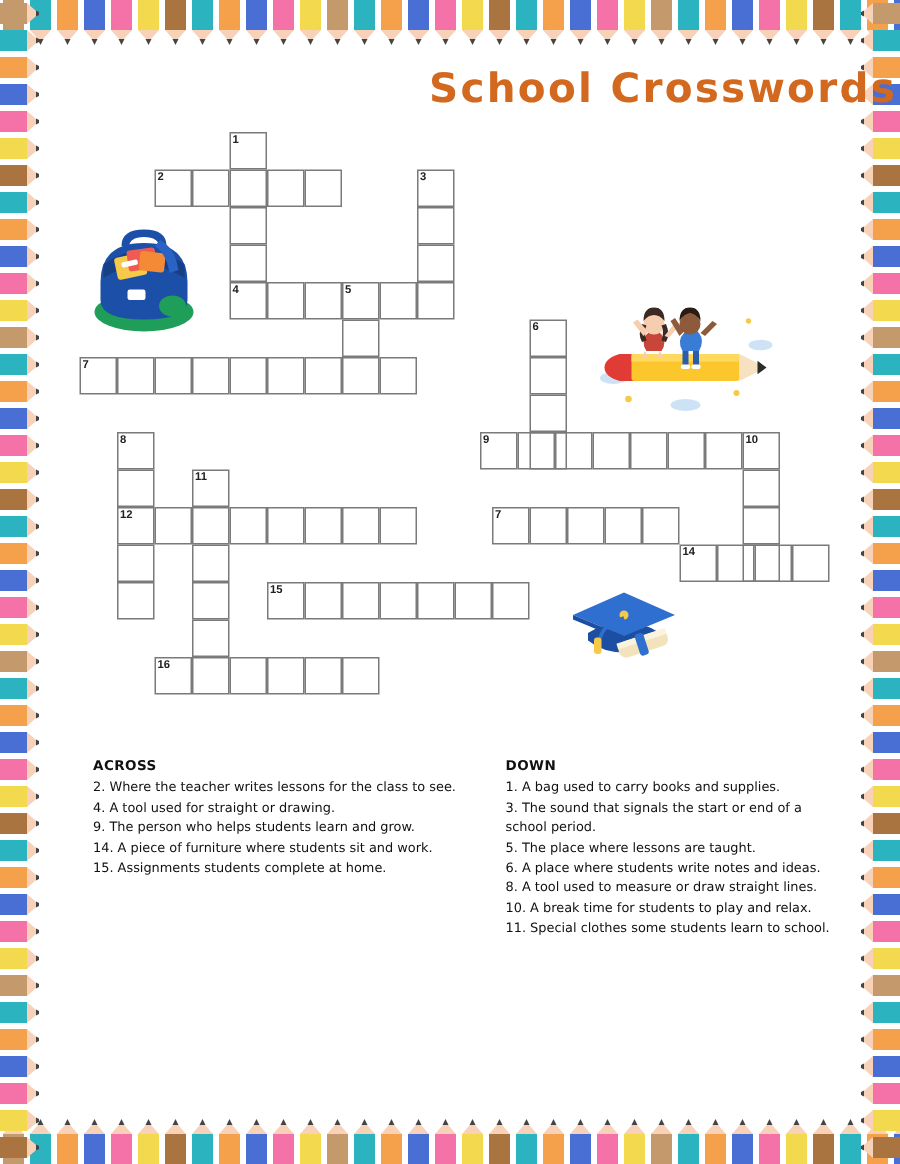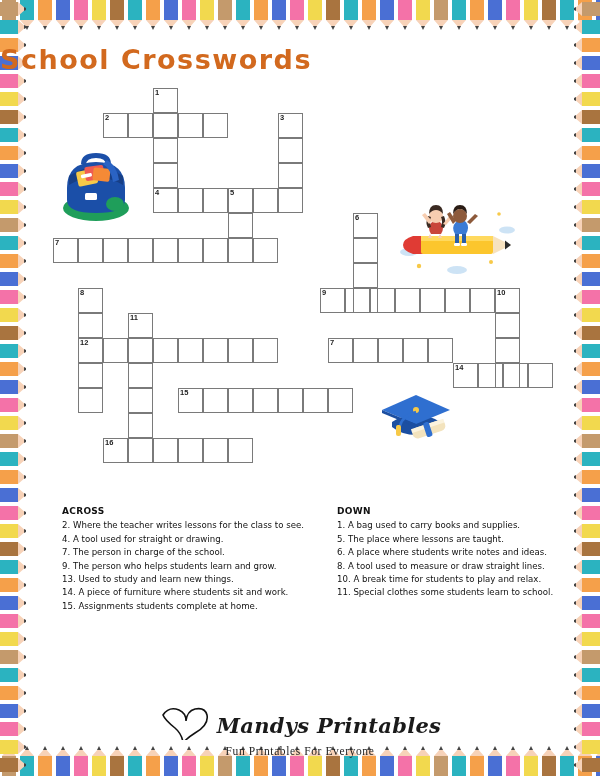--- a/index.html
+++ b/index.html
@@ -99,21 +99,21 @@
     top: 7px; right: 24px; width: 0; height: 0;
     border-top: 2px solid transparent;
     border-bottom: 2px solid transparent;
     border-right: 4px solid #444;
   }
 
   
   #title {
     position: absolute;
     left: 0; top: 44px; width: 598px;
-    text-align: left;
+    text-align: right;
     font-family: "DejaVu Sans", sans-serif;
     font-size: 27px;
     font-weight: bold;
     letter-spacing: 1.5px;
     color: #d2691e;
   }
 
   
   #grid-area {
     position: absolute;
@@ -1162,42 +1162,30 @@
         <rect x="47" y="34" width="6" height="15" rx="2" fill="#2f6fd0"></rect>
       </g>
     </svg>
   </div>
 
   <div id="clues">
     <div class="clue-col across" id="clues-across">
       <div class="clue-head">ACROSS</div>
     <div class="clue-item"><span class="cnum">2. </span><span>Where the teacher writes lessons for the class to see.</span></div>
         <div class="clue-item"><span class="cnum">4. </span><span>A tool used for straight or drawing.</span></div>
-        <div class="clue-item"><span class="cnum">7. </span><span>The person in charge of the school.</span></div>
         <div class="clue-item"><span class="cnum">9. </span><span>The person who helps students learn and grow.</span></div>
-        <div class="clue-item"><span class="cnum">13. </span><span>Used to study and learn new things.</span></div>
         <div class="clue-item"><span class="cnum">14. </span><span>A piece of furniture where students sit and work.</span></div>
         <div class="clue-item"><span class="cnum">15. </span><span>Assignments students complete at home.</span></div>
       </div>
     <div class="clue-col down" id="clues-down">
       <div class="clue-head">DOWN</div>
     <div class="clue-item"><span class="cnum">1. </span><span>A bag used to carry books and supplies.</span></div>
+        <div class="clue-item"><span class="cnum">3. </span><span>The sound that signals the start or end of a school period.</span></div>
         <div class="clue-item"><span class="cnum">5. </span><span>The place where lessons are taught.</span></div>
         <div class="clue-item"><span class="cnum">6. </span><span>A place where students write notes and ideas.</span></div>
         <div class="clue-item"><span class="cnum">8. </span><span>A tool used to measure or draw straight lines.</span></div>
         <div class="clue-item"><span class="cnum">10. </span><span>A break time for students to play and relax.</span></div>
         <div class="clue-item"><span class="cnum">11. </span><span>Special clothes some students learn to school.</span></div>
       </div>
   </div>
 
-  <div id="footer">
-    <div id="brand-row">
-      <span>
-        <svg width="54" height="34" viewBox="0 0 54 34">
-          <path d="M4 9 q6 -9 16 -5 q7 3 7 11 q1 -10 9 -12 q10 -2 12 6 q2 10 -12 18 q-8 5 -12 10 q-1 -9 -8 -15 q-10 -8 -12 -13 z" fill="none" stroke="#111" stroke-width="1.6" stroke-linecap="round"></path>
-        </svg>
-      </span>
-      <span id="brand-name">Mandys Printables</span>
-    </div>
-    <div id="brand-tagline">Fun Printables For Everyone</div>
-  </div>
 
 </div>
 
 </body></html>

